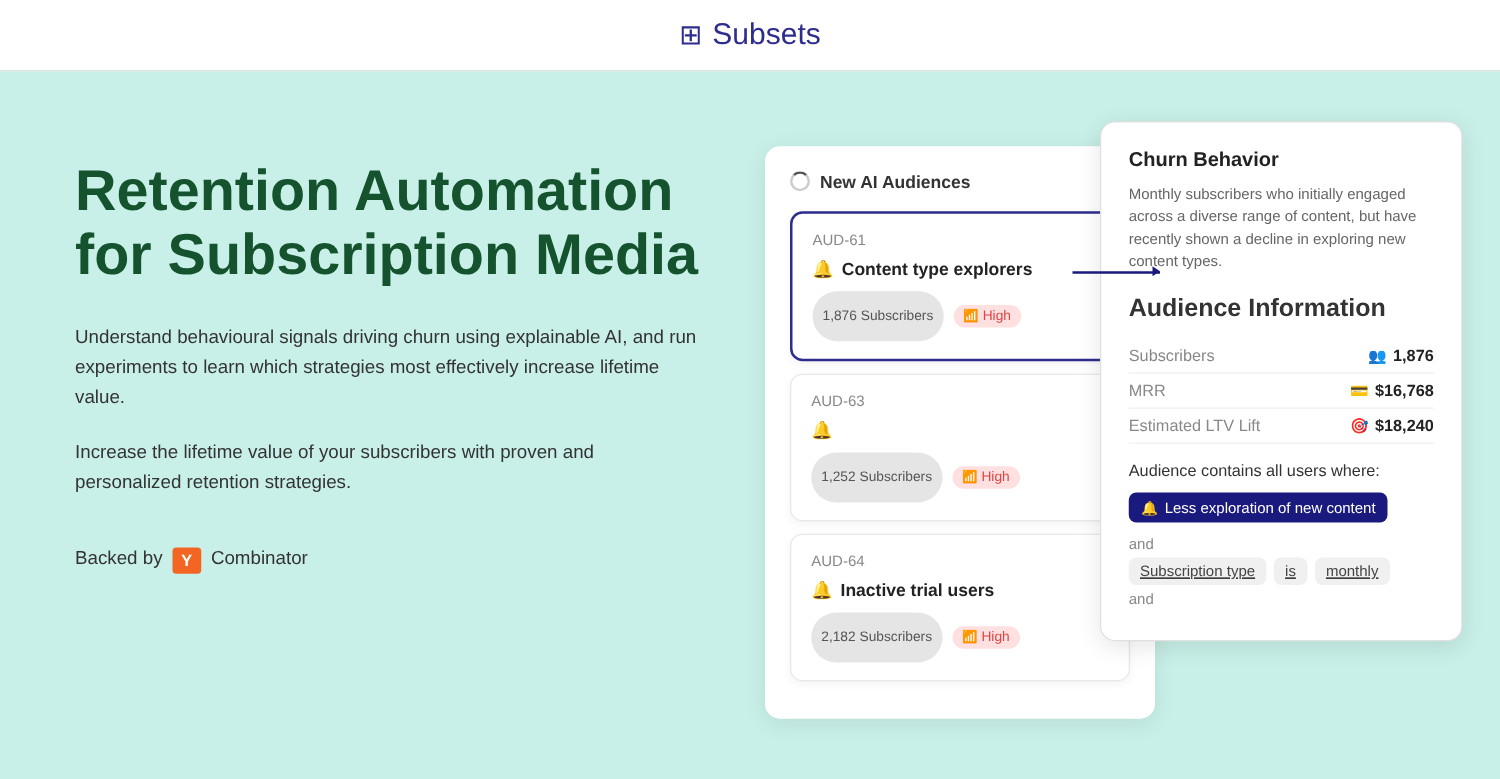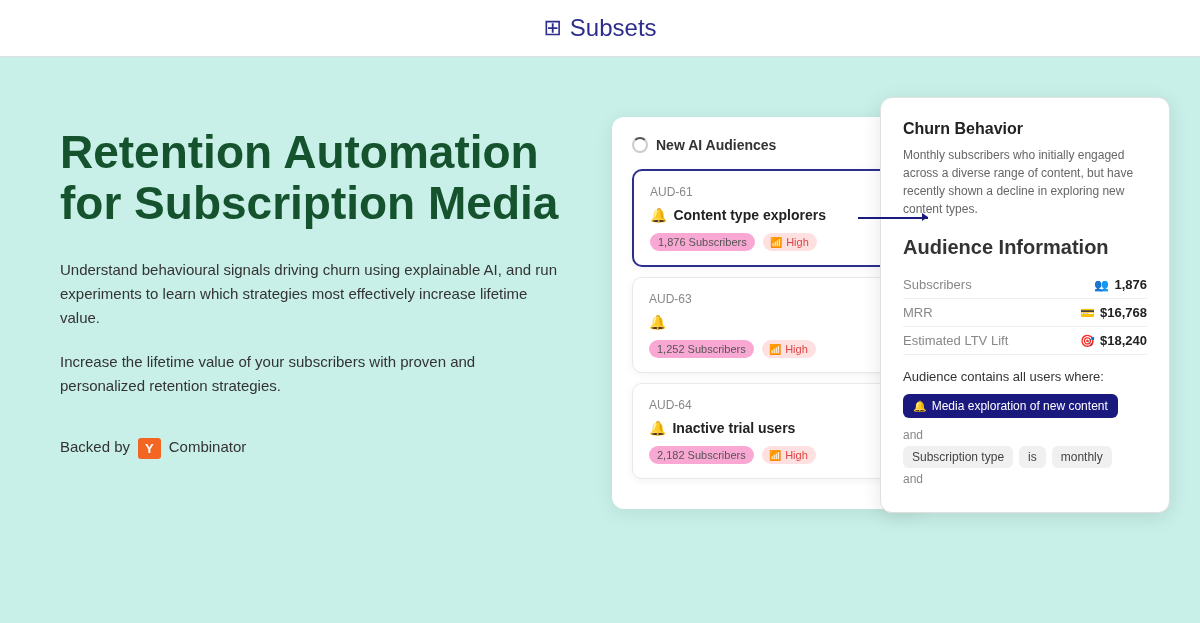--- a/index.html
+++ b/index.html
@@ -143,24 +143,24 @@
     .aud-icon {
       color: #1a1a7e;
       font-size: 14px;
     }
     .aud-badges {
       display: flex;
       gap: 8px;
       align-items: center;
     }
     .badge-subscribers {
-      background: #f9a8d4;
+      background: #e5e5e5;
       color: #555;
       font-size: 11px;
-      padding: 3px 8px;
+      padding: 14px 8px;
       border-radius: 20px;
     }
     .badge-high {
       background: #ffe0e0;
       color: #d44;
       font-size: 11px;
       padding: 3px 8px;
       border-radius: 20px;
       display: flex;
       align-items: center;
@@ -246,20 +246,21 @@
     .and-text {
       font-size: 12px;
       color: #888;
       margin: 4px 0;
     }
     .condition-row {
       display: flex;
       align-items: center;
       gap: 6px;
       flex-wrap: wrap;
+      text-decoration: underline;
     }
     .pill {
       background: #f0f0f0;
       color: #444;
       font-size: 12px;
       padding: 4px 9px;
       border-radius: 6px;
     }
 
     
@@ -390,21 +391,21 @@
         <span class="info-value">
           <span class="info-icon">🎯</span>
           <span>$18,240</span>
         </span>
       </div>
 
       <div class="contains-title">Audience contains all users where:</div>
 
       <div class="condition-tag">
         <span class="tag-icon">🔔</span>
-        <span>Media exploration of new content</span>
+        <span>Less exploration of new content</span>
       </div>
 
       <div class="and-text">and</div>
 
       <div class="condition-row">
         <span class="pill">Subscription type</span>
         <span class="pill">is</span>
         <span class="pill">monthly</span>
       </div>
 

